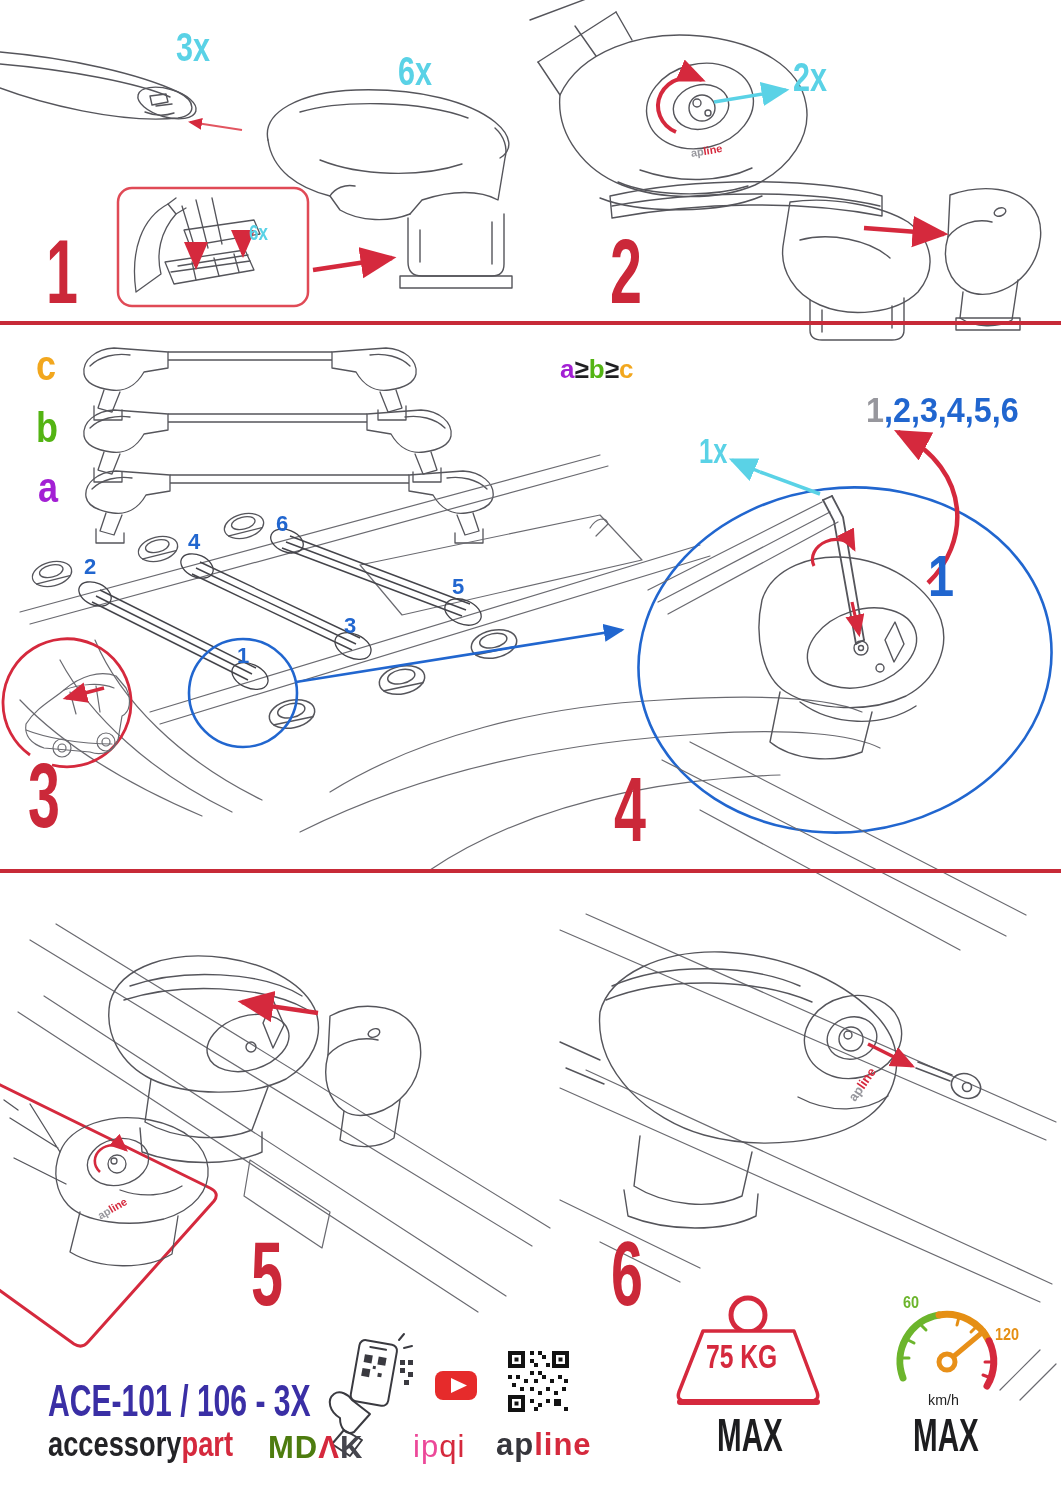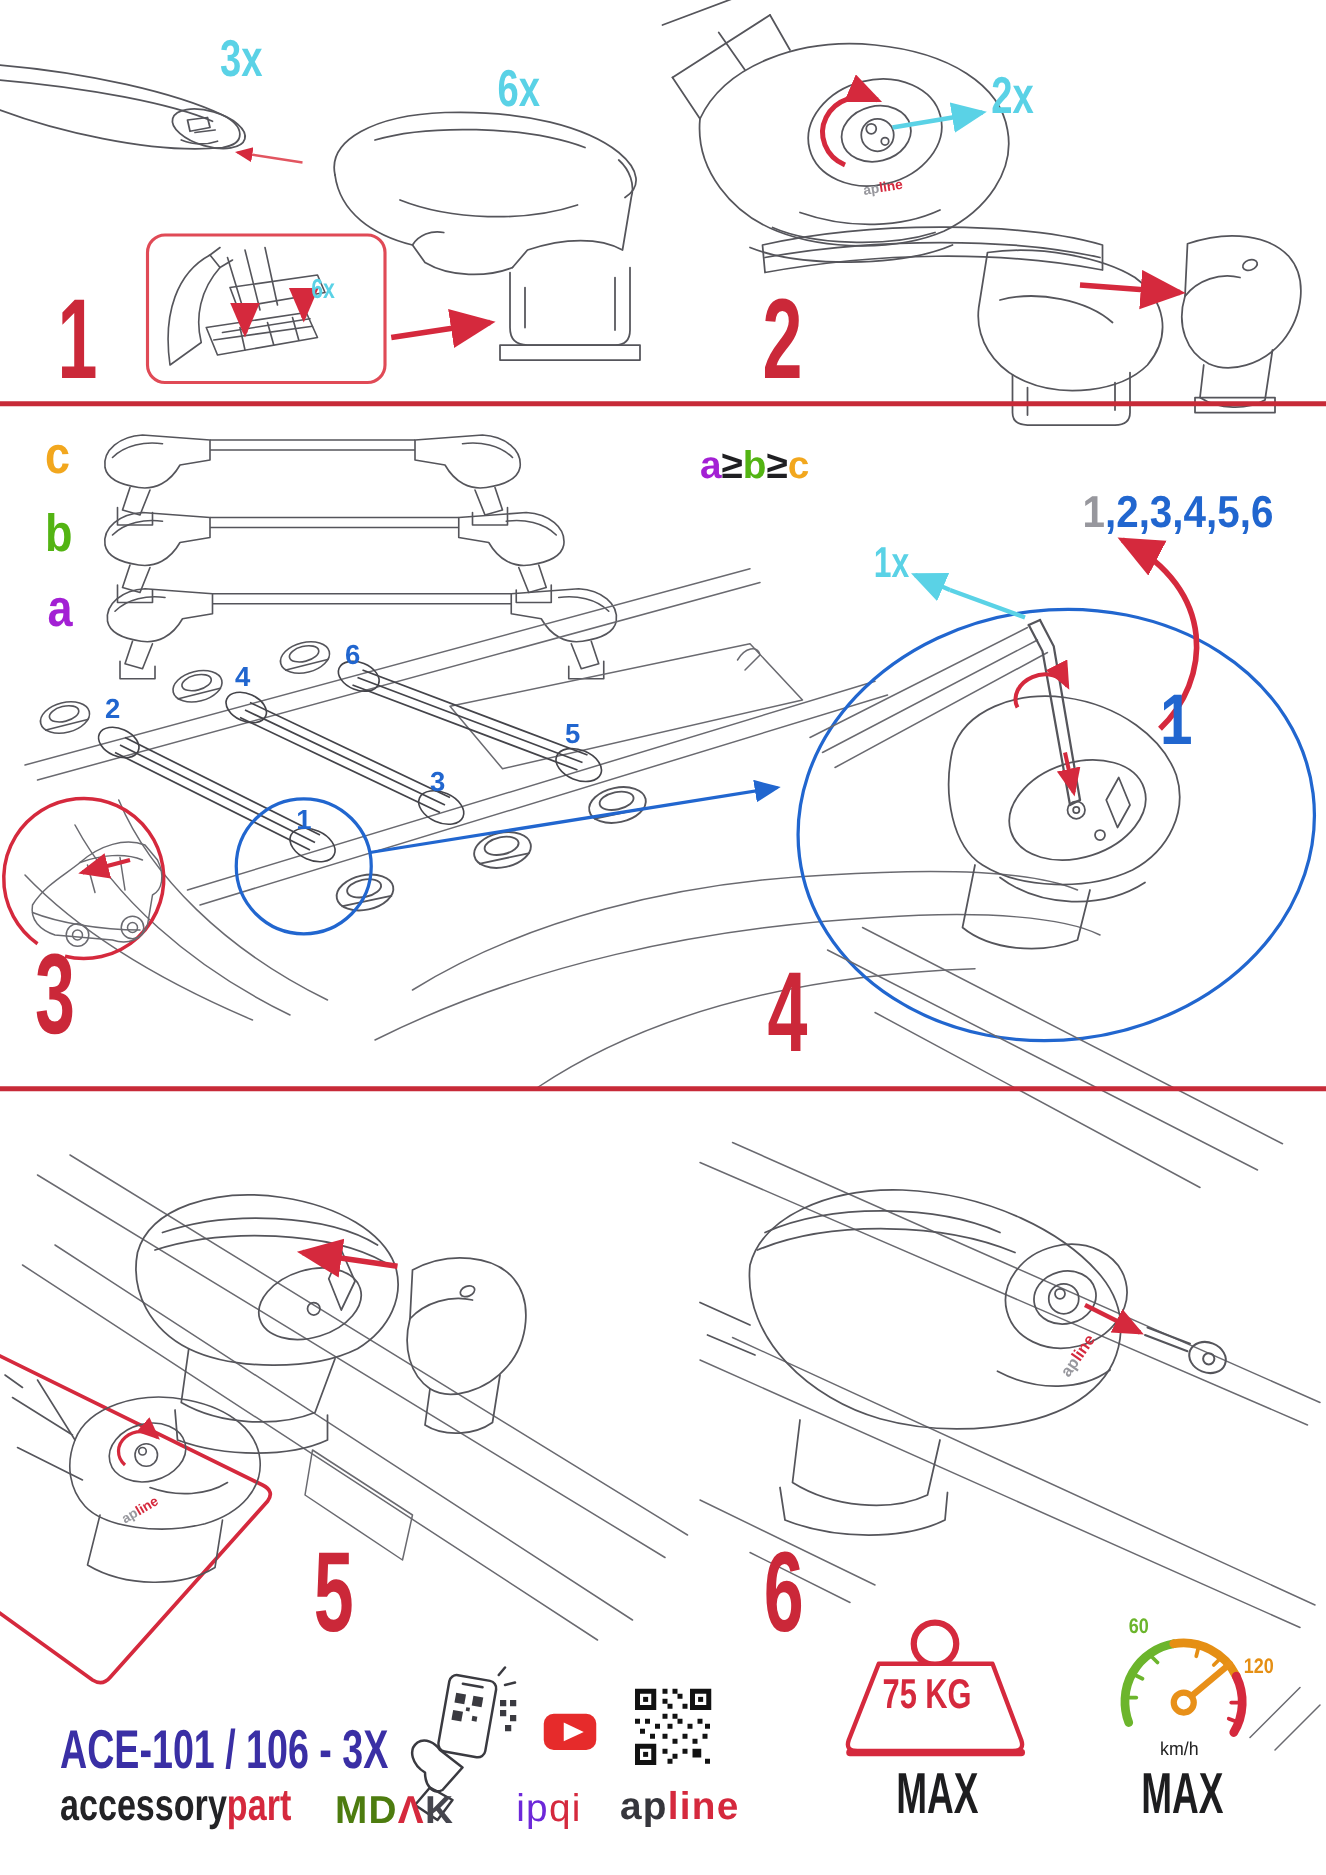--- a/index.html
+++ b/index.html
@@ -4,21 +4,21 @@
 <style>
   html,body{margin:0;padding:0;background:#ffffff;}
   .page{position:relative;width:1061px;height:1500px;background:#ffffff;overflow:hidden;
         font-family:"Liberation Sans",sans-serif;}
   svg{position:absolute;left:0;top:0;}
   .lbl{position:absolute;font-weight:700;line-height:1;white-space:nowrap;transform-origin:left top;}
   .cyan{color:#5ad2e6;font-size:36px;transform:scale(.85,1.15);}
   .cyan-sm{color:#5ad2e6;font-size:20px;transform:scale(.85,1.1);}
   .stepnum{color:#cb2839;font-size:70px;letter-spacing:-2px;transform:scale(.82,1.3);}
   .barletter{font-size:40px;transform:scale(.9,1.05);}
-  .rule{font-size:31px;letter-spacing:0px;}
+  .rule{font-size:26px;letter-spacing:0px;}
   .posnum{color:#2166cf;font-size:22px;}
   .seq{font-size:34px;transform:scale(.95,1.05);}
   .bignum-blue{color:#2166cf;font-size:52px;transform:scale(.9,1.1);}
   .code{color:#3a2fa5;font-size:35px;letter-spacing:0;transform:scale(.86,1.25);}
   .brandline{font-size:31px;transform:scale(.88,1.15);}
   .logo{font-size:31px;font-weight:700;letter-spacing:1px;}
   .maxlbl{color:#1d1d1f;font-size:37px;transform:scale(.8,1.25);}
   .kg{color:#d5293d;font-size:29px;transform:scale(.85,1.15);}
   .tick-lbl{font-size:16px;transform:scale(.9,1.05);}
   .kmh{color:#222;font-size:15px;font-weight:400;transform:scale(.95,1);}
@@ -405,21 +405,21 @@
 
 <span class="lbl stepnum" style="left:251px;top:1228px">5</span>
 <span class="lbl footbrand" style="left:96px;top:1212px;transform:rotate(-30deg)"><span class="gray1">ap</span><span style="color:#d5293d">line</span></span>
 
 <span class="lbl stepnum" style="left:611px;top:1228px">6</span>
 <span class="lbl footbrand" style="left:846px;top:1096px;font-size:13px;transform:rotate(-55deg)"><span class="gray1">ap</span><span style="color:#d5293d">line</span></span>
 
 <span class="lbl code" style="left:48px;top:1378px">ACE-101 / 106 - 3X</span>
 <span class="lbl brandline" style="left:48px;top:1426px"><span style="color:#232326">accessory</span><span style="color:#d5293d">part</span></span>
 <span class="lbl logo" style="left:268px;top:1432px"><span style="color:#4d7c0f">MD</span><span style="color:#d5293d">Λ</span><span style="color:#46464e">K</span></span>
-<span class="lbl logo" style="left:413px;top:1431px;font-weight:400"><span style="color:#6d28d9">ip</span><span style="color:#d5293d">qi</span></span>
+<span class="lbl logo" style="left:413px;top:1431px;font-weight:400"><span style="color:#ec4899">ip</span><span style="color:#d5293d">qi</span></span>
 <span class="lbl logo" style="left:496px;top:1429px"><span style="color:#36363c">ap</span><span style="color:#d5293d">line</span></span>
 
 <span class="lbl kg" style="left:706px;top:1340px">75 KG</span>
 <span class="lbl maxlbl" style="left:717px;top:1412px">MAX</span>
 <span class="lbl tick-lbl" style="left:903px;top:1294px;color:#6cb52c">60</span>
 <span class="lbl tick-lbl" style="left:995px;top:1326px;color:#e58f14">120</span>
 <span class="lbl kmh" style="left:928px;top:1392px">km/h</span>
 <span class="lbl maxlbl" style="left:913px;top:1412px">MAX</span>
 
 </div>

